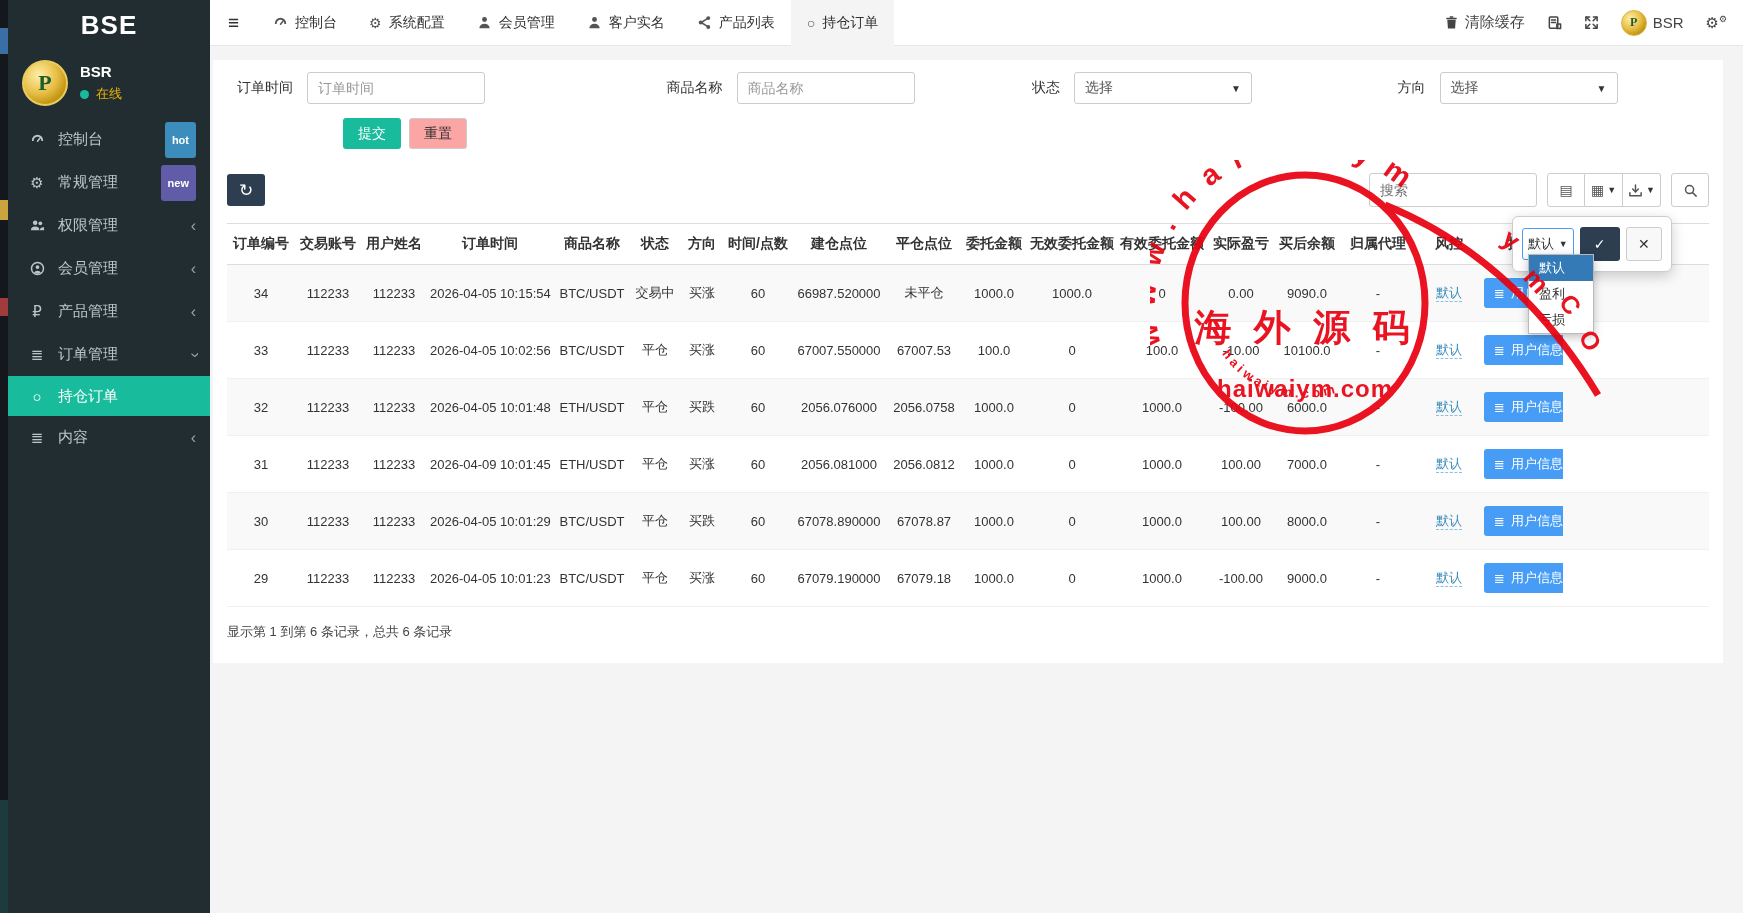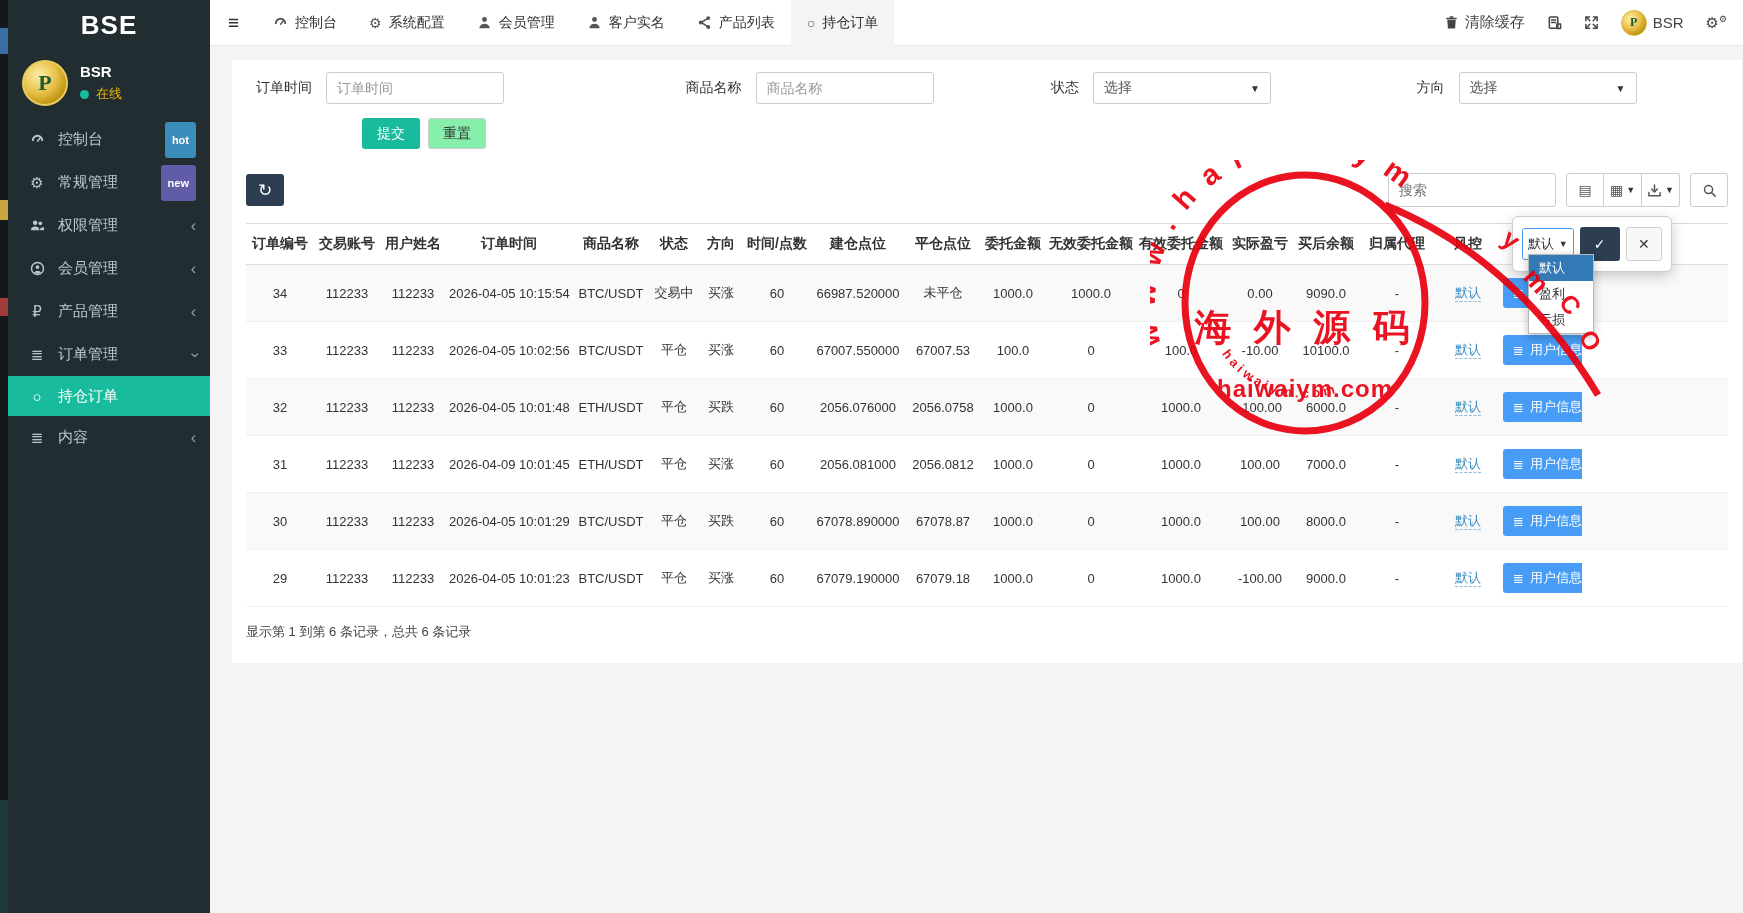--- a/index.html
+++ b/index.html
@@ -52,36 +52,36 @@
   .mini-avatar { width:26px; height:26px; border-radius:50%;
                  background:radial-gradient(circle at 35% 32%, #ffefa8, #e8c04a 45%, #c89a18 70%, #9a7400);
                  border:1px solid #d8b83e; display:inline-flex; align-items:center; justify-content:center;
                  color:#1c5c2e; font-weight:bold; font-size:12px; font-family:"Liberation Serif",serif; }
 
   svg.ic { width:15px; height:15px; display:block; }
   svg.ic .st { fill:none; stroke:currentColor; stroke-width:1.6; stroke-linecap:round; stroke-linejoin:round; }
   svg.ic .fl { fill:currentColor; }
 
   
-  .card { position:absolute; left:232px; top:60px; width:1510px; background:#fff; padding-bottom:22px; z-index:3; }
+  .card { position:absolute; left:213px; top:60px; width:1510px; background:#fff; padding-bottom:22px; z-index:3; }
   .filters { display:grid; grid-template-columns:repeat(4,1fr); padding:12px 24px 0; }
   .fgroup { display:flex; align-items:center; gap:14px; }
   .fgroup.right { justify-content:flex-start; padding-left:64px; }
   .flabel { font-size:14px; color:#333; white-space:nowrap; }
   .txt-input { width:178px; height:32px; border:1px solid #ccc; border-radius:3px; padding:0 10px;
                font-size:14px; color:#333; font-family:inherit; }
   .txt-input::placeholder { color:#999; }
   .sel { width:178px; height:32px; border:1px solid #ccc; border-radius:3px; padding:0 10px;
          font-size:14px; color:#555; display:flex; align-items:center; justify-content:space-between;
          background:#fff; cursor:pointer; }
   .sel .caret { font-size:10px; color:#333; }
   .btn-row { padding:14px 0 0 130px; display:flex; gap:8px; }
   .btn { height:31px; padding:0 14px; border-radius:3px; font-size:14px; cursor:pointer; border:1px solid transparent; font-family:inherit; }
   .btn-submit { background:#18bc9c; color:#fff; }
-  .btn-reset { background:#86efac; color:#333; border-color:#ccc; }
+  .btn-reset { background:#fca5a5; color:#333; border-color:#ccc; }
 
   .toolbar { display:flex; align-items:center; margin:24px 14px 16px; }
   .btn-refresh { width:38px; height:32px; background:#2c3e50; color:#fff; border:none; border-radius:3px;
                  font-size:17px; cursor:pointer; }
   .stats-box { margin-left:8px; background:#f5f5f5; border:1px solid #ddd; border-radius:3px;
                padding:6px 14px; font-size:14px; color:#1c84ee; }
   .tb-spacer { flex:1; }
   .search-input { width:168px; height:34px; border:1px solid #ccc; border-radius:3px; padding:0 10px;
                   font-size:14px; font-family:inherit; }
   .btn-group { display:flex; margin-left:10px; }

